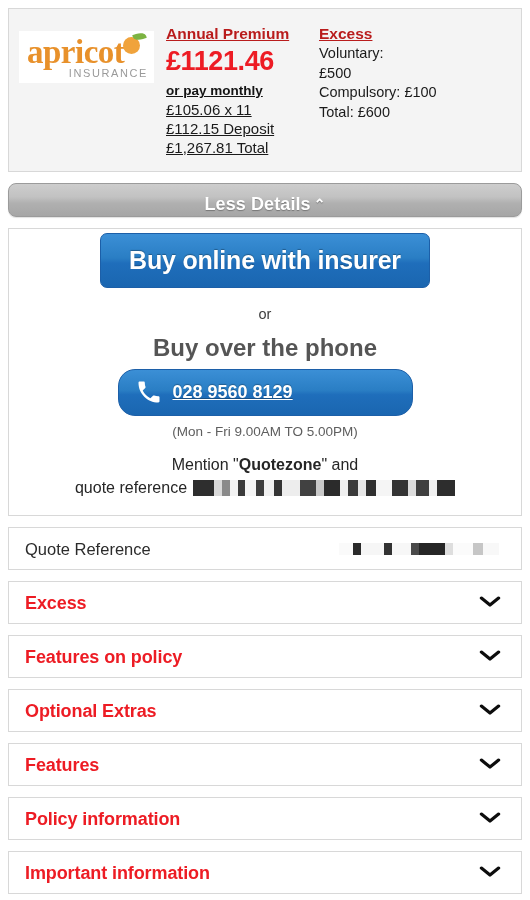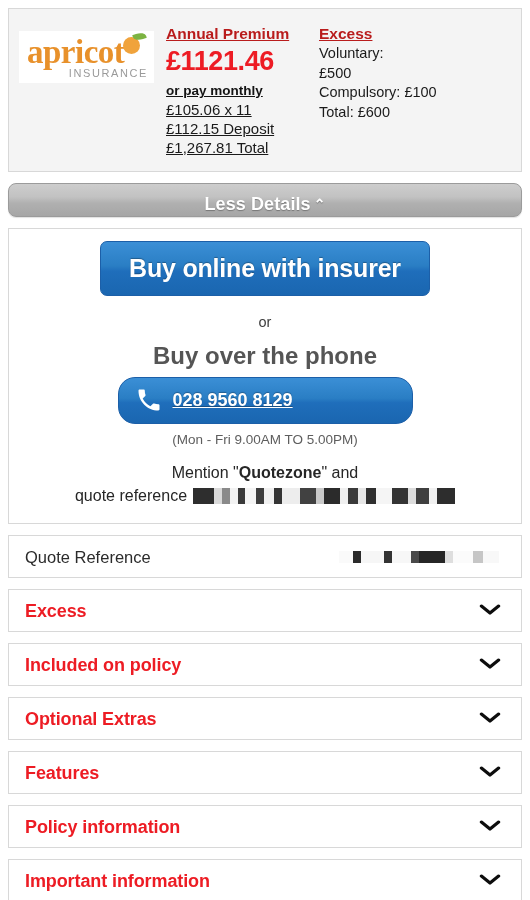--- a/index.html
+++ b/index.html
@@ -160,21 +160,21 @@
     font-weight: bold;
     transform: translateY(-1px);
     margin-left: 3px;
   }
 
   
   .buy-panel {
     margin-top: 11px;
     background: #ffffff;
     border: 1px solid #d8d8d8;
-    padding: 12px 10px 16px 10px;
+    padding: 4px 10px 16px 10px;
     text-align: center;
   }
   .buy-online-btn {
     display: inline-block;
     min-width: 330px;
     padding: 11px 22px 12px 22px;
     border: 1px solid #1c5fa8;
     border-radius: 7px;
     background: linear-gradient(to bottom, #3b8fd6 0%, #2a7ec4 45%, #1f6ebb 55%, #1a66b0 100%);
     color: #ffffff;
@@ -392,21 +392,21 @@
   <div id="accordion-list">
       <div class="acc-row">
     <span class="acc-label">Excess</span>
     <span>
       <svg class="chev-svg" viewBox="0 0 22 13" aria-hidden="true">
         <path d="M2.4 2.1 L11 9.1 L19.6 2.1" fill="none" stroke="#0d0d0d" stroke-width="3.2" stroke-linecap="round" stroke-linejoin="round"></path>
       </svg>
     </span>
   </div>
       <div class="acc-row">
-    <span class="acc-label">Included on policy</span>
+    <span class="acc-label">Features on policy</span>
     <span>
       <svg class="chev-svg" viewBox="0 0 22 13" aria-hidden="true">
         <path d="M2.4 2.1 L11 9.1 L19.6 2.1" fill="none" stroke="#0d0d0d" stroke-width="3.2" stroke-linecap="round" stroke-linejoin="round"></path>
       </svg>
     </span>
   </div>
       <div class="acc-row">
     <span class="acc-label">Optional Extras</span>
     <span>
       <svg class="chev-svg" viewBox="0 0 22 13" aria-hidden="true">

